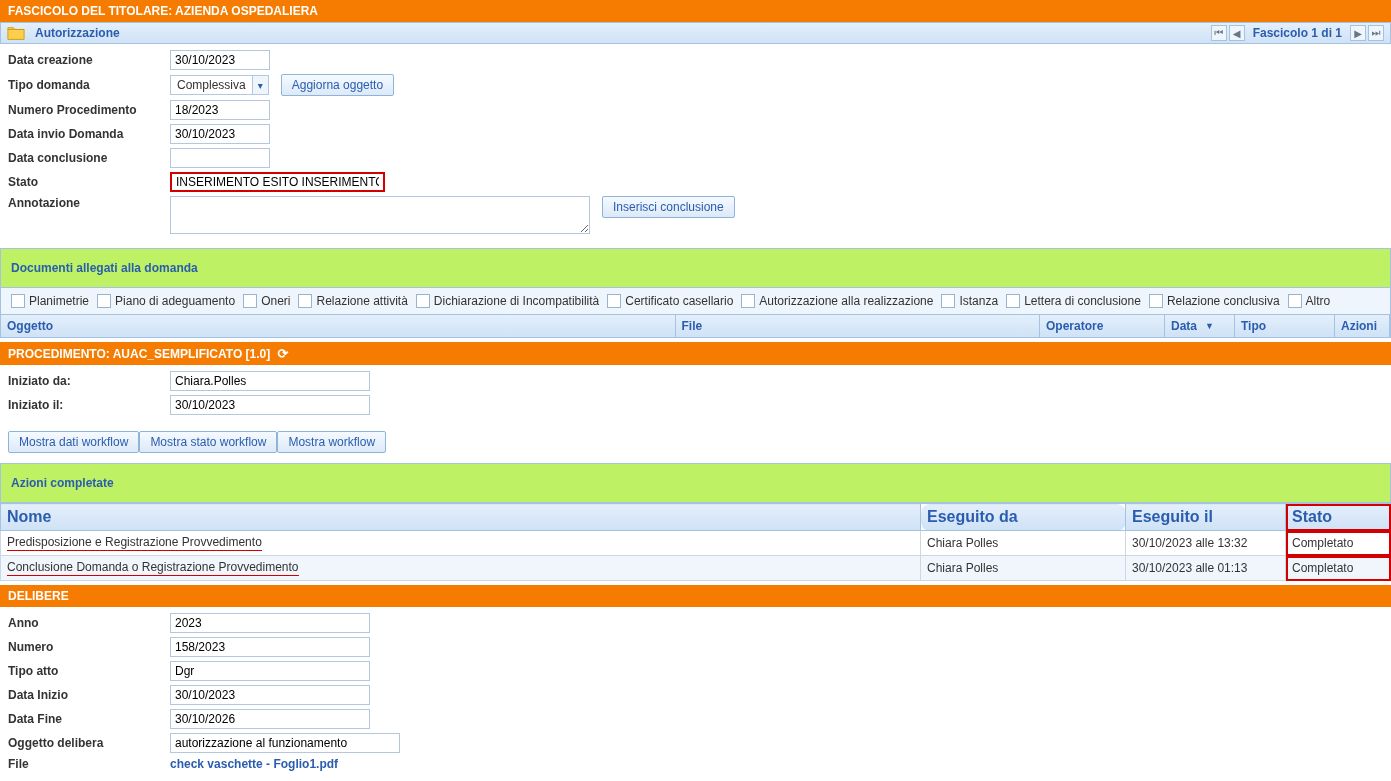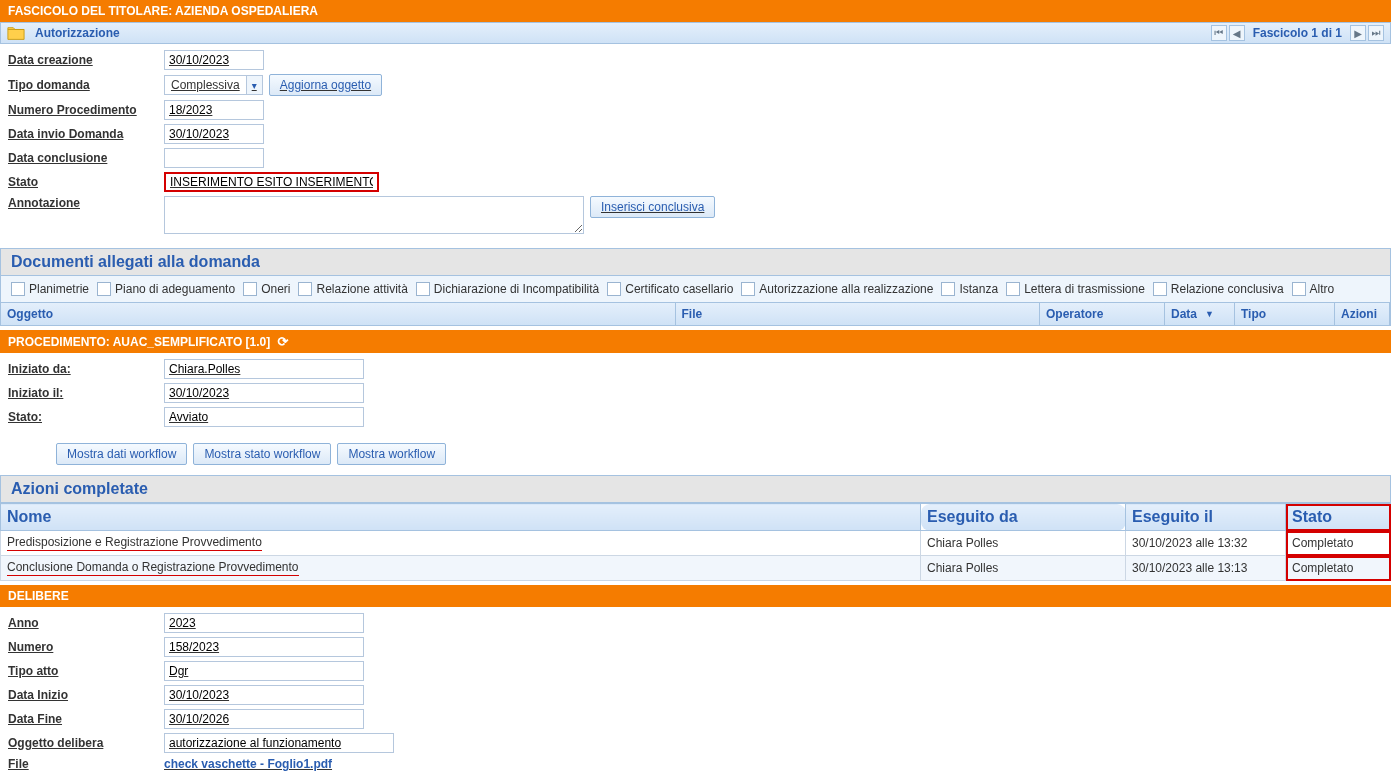--- a/index.html
+++ b/index.html
@@ -6,54 +6,54 @@
   body { font-family: Arial, Helvetica, sans-serif; font-size: 12px; background: #fff; color: #333; }
   .orange-bar { background: #f57c00; color: #fff; font-weight: bold; padding: 4px 8px; font-size: 12px; }
   .bluebar { background: linear-gradient(#e4effb, #cfe2f6); border: 1px solid #a5c2e0; display: flex; align-items: center; justify-content: space-between; padding: 2px 6px; }
   .bluebar-left { display: flex; align-items: center; gap: 10px; }
   .bluebar .title { color: #2a5db0; font-weight: bold; font-size: 12px; }
   .folder-icon { width: 18px; height: 16px; display: inline-block; }
   .nav-controls { display: flex; align-items: center; gap: 2px; }
   .nav-btn { width: 16px; height: 16px; border: 1px solid #a5c2e0; background: #eef5fc; color: #678; font-size: 10px; display: flex; align-items: center; justify-content: center; cursor: pointer; }
   .counter { color: #2a5db0; font-weight: bold; margin: 0 6px; font-size: 12px; }
   .form-area { padding: 6px 8px; }
-  .form-row { display: flex; align-items: center; margin-bottom: 4px; gap: 6px; text-decoration: underline; }
+  .form-row { display: flex; align-items: center; margin-bottom: 4px; gap: 12px; }
   .form-row label { width: 150px; font-weight: bold; color: #333; font-size: 12px; }
   .form-row input[type="text"], .form-row select { border: 1px solid #b5c7dd; background: #fff; padding: 2px 4px; font-size: 12px; height: 20px; }
   .inp-100 { width: 100px; }
   .inp-200 { width: 200px; }
   .inp-440 { width: 440px; }
   .dropdown-combo { display: flex; align-items: center; border: 1px solid #b5c7dd; height: 20px; background:#fff; }
   .dropdown-combo .dd-text { padding: 2px 6px; font-size: 12px; }
   .dropdown-combo .dd-arrow { width: 16px; height: 18px; border-left: 1px solid #b5c7dd; display:flex; align-items:center; justify-content:center; color:#2a5db0; font-size:10px; background:#eef5fc;}
   .btn { background: linear-gradient(#f5faff,#dce9f7); border: 1px solid #8fb3d9; color: #2a5db0; padding: 3px 10px; font-size: 12px; cursor: pointer; border-radius: 2px; }
   .highlight-red { border: 2px solid #d40000 !important; }
   textarea.annot { border: 1px solid #b5c7dd; width: 420px; height: 38px; resize: both; font-size:12px; padding:2px 4px; }
-  .section-header { background: #e5e5e5; border: 1px solid #a5c2e0; padding: 4px 10px; color: #2a5db0; font-weight: bold; margin-top: 4px; font-size:16px; }
+  .section-header { background: #bef264; border: 1px solid #a5c2e0; padding: 12px 10px; color: #2a5db0; font-weight: bold; margin-top: 4px; font-size:12px; }
   .doc-checks { display: flex; flex-wrap: wrap; gap: 8px; padding: 6px 10px; border-left:1px solid #a5c2e0; border-right:1px solid #a5c2e0; border-bottom:1px solid #a5c2e0; align-items:center; background:#eef5fc;}
   .doc-check-item { display: flex; align-items: center; gap: 4px; font-size: 12px; }
   .fake-checkbox { width: 14px; height: 14px; border: 1px solid #9ab4d0; background: #fff; display:inline-block; }
   .grid-header { display: flex; background: linear-gradient(#e4effb,#cfe2f6); border: 1px solid #a5c2e0; border-top:none;}
   .grid-header .gh { padding: 4px 6px; font-weight: bold; color: #2a5db0; font-size: 12px; border-right:1px solid #a5c2e0;}
   .gh-oggetto { flex: 1 1 650px; }
   .gh-file { flex: 1 1 340px; }
   .gh-operatore { width: 125px; flex:none;}
   .gh-data { width: 70px; flex:none; display:flex; align-items:center; gap:8px;}
   .gh-tipo { width: 100px; flex:none;}
   .gh-azioni { width: 55px; border-right:none; flex:none;}
   .sort-arrow { color:#2a5db0; font-size:9px;}
   .refresh-icon { color:#fff; margin-left:4px; font-size:13px; cursor:pointer; display:inline-block;}
   .actions-table { width: 100%; border-collapse: collapse; }
   .actions-table th { background: linear-gradient(#e4effb,#cfe2f6); border: 1px solid #a5c2e0; text-align: left; padding: 4px 6px; color:#2a5db0; font-weight:bold; font-size:16px;}
   .actions-table td { border: 1px solid #ccd7e4; padding: 4px 6px; font-size: 12px; background:#fff;}
   .actions-table tr:nth-child(even) td { background:#f1f6fc; }
   .underline-red { border-bottom: 1px solid #d40000; padding-bottom:1px; display:inline-block;}
   .stato-col-hl { outline: 2px solid #d40000; outline-offset:-2px; }
   .link { color: #2a5db0; font-weight: bold; cursor:pointer;}
-  .btn-row { display:flex; gap:6px; padding:6px 8px; flex-wrap:wrap;margin-left:48px;}
+  .btn-row { display:flex; padding:6px 8px; flex-wrap:wrap;}
 </style>
 </head>
 <body>
 
 <div class="orange-bar">FASCICOLO DEL TITOLARE: AZIENDA OSPEDALIERA</div>
 
 <div class="bluebar">
   <div class="bluebar-left">
     <span class="folder-icon">
       <svg viewBox="0 0 20 18">
@@ -97,21 +97,21 @@
     <label>Data conclusione</label>
     <input type="text" class="inp-100" value="" style="">
   </div>
   <div class="form-row">
     <label>Stato</label>
     <input type="text" class="inp-440 highlight-red" style="width: 215px;" value="INSERIMENTO ESITO INSERIMENTO ESITI">
   </div>
   <div class="form-row" style="align-items:flex-start;">
     <label>Annotazione</label>
     <textarea class="annot" style=""></textarea>
-    <button class="btn">Inserisci conclusiva</button>
+    <button class="btn">Inserisci conclusione</button>
   </div>
 </div>
 
 <div class="section-header">Documenti allegati alla domanda</div>
 <div class="doc-checks" id="docChecks">
     <div class="doc-check-item">
       <span class="fake-checkbox"></span>
       <span>Planimetrie</span>
     </div>
     <div class="doc-check-item">
@@ -137,21 +137,21 @@
     <div class="doc-check-item">
       <span class="fake-checkbox"></span>
       <span>Autorizzazione alla realizzazione</span>
     </div>
     <div class="doc-check-item">
       <span class="fake-checkbox"></span>
       <span>Istanza</span>
     </div>
     <div class="doc-check-item">
       <span class="fake-checkbox"></span>
-      <span>Lettera di trasmissione</span>
+      <span>Lettera di conclusione</span>
     </div>
     <div class="doc-check-item">
       <span class="fake-checkbox"></span>
       <span>Relazione conclusiva</span>
     </div>
     <div class="doc-check-item">
       <span class="fake-checkbox"></span>
       <span>Altro</span>
     </div>
   </div>
@@ -172,24 +172,20 @@
   <span class="refresh-icon">⟳</span>
 </div>
 <div class="form-area">
   <div class="form-row">
     <label>Iniziato da:</label>
     <input type="text" class="inp-200" value="Chiara.Polles" style="">
   </div>
   <div class="form-row">
     <label>Iniziato il:</label>
     <input type="text" class="inp-200" value="30/10/2023" style="">
-  </div>
-  <div class="form-row">
-    <label>Stato:</label>
-    <input type="text" class="inp-200" value="Avviato" style="">
   </div>
 </div>
 <div class="btn-row">
   <button class="btn">Mostra dati workflow</button>
   <button class="btn">Mostra stato workflow</button>
   <button class="btn">Mostra workflow</button>
 </div>
 
 <div class="section-header">Azioni completate</div>
 <table class="actions-table">
@@ -204,21 +200,21 @@
   <tbody id="azioniBody">
       <tr>
         <td><span class="underline-red">Predisposizione e Registrazione Provvedimento</span></td>
         <td>Chiara Polles</td>
         <td>30/10/2023 alle 13:32</td>
         <td class="stato-col-hl">Completato</td>
       </tr>
       <tr>
         <td><span class="underline-red">Conclusione Domanda o Registrazione Provvedimento</span></td>
         <td>Chiara Polles</td>
-        <td>30/10/2023 alle 13:13</td>
+        <td>30/10/2023 alle 01:13</td>
         <td class="stato-col-hl">Completato</td>
       </tr>
     </tbody>
 </table>
 
 <div class="orange-bar" style="margin-top:4px;">DELIBERE</div>
 <div class="form-area">
   <div class="form-row">
       <label>Anno</label>
       <input type="text" class="inp-200" value="2023" style="">

